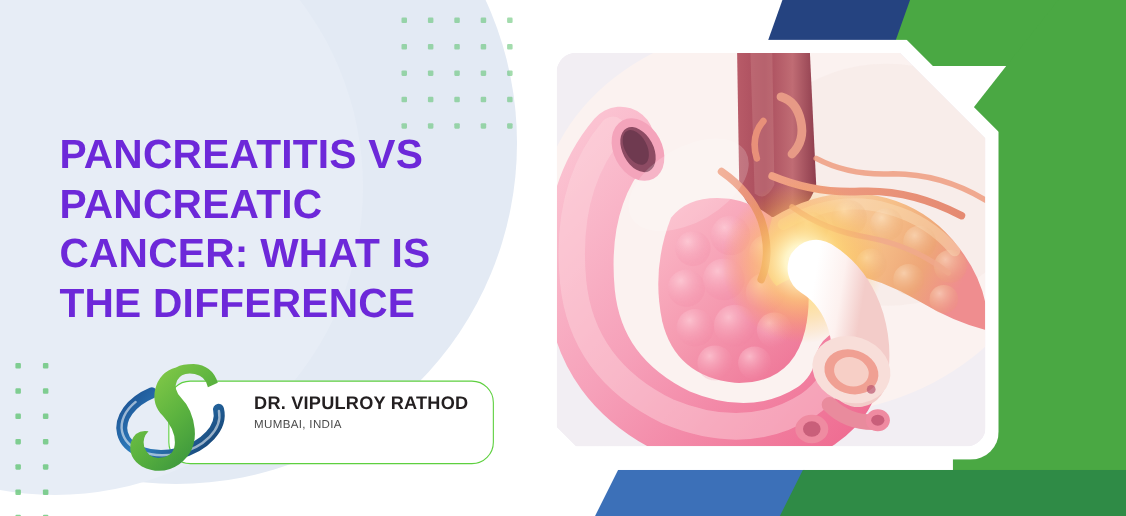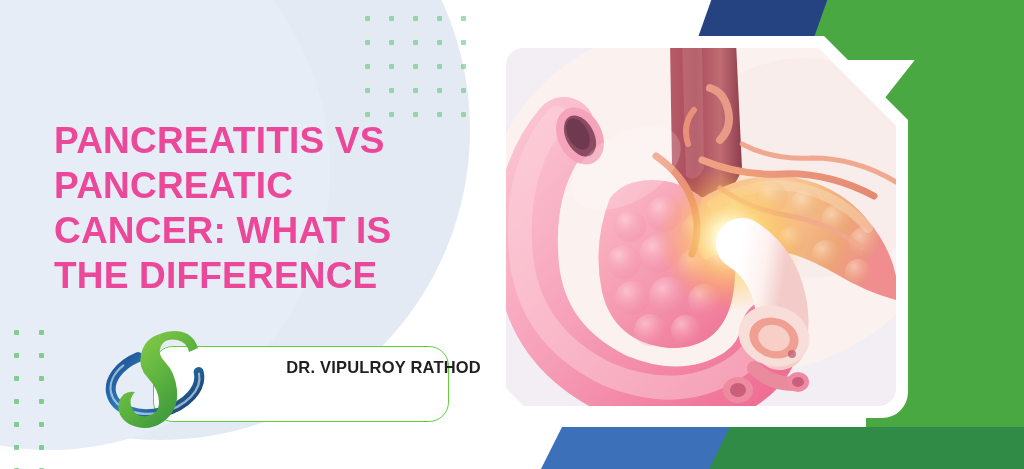--- a/index.html
+++ b/index.html
@@ -96,21 +96,21 @@
   #headline {
     position: absolute;
     left: 54px;
     top: 118px;
     width: 420px;
     margin: 0;
     font-size: 37px;
     line-height: 1.22;
     font-weight: 700;
     letter-spacing: .2px;
-    color: #ec4899;
+    color: #6d28d9;
     text-transform: uppercase;
   }
 
   
   #brand-lockup {
     position: absolute;
     left: 103px;
     top: 328px;
     height: 108px;
     width: 350px;
@@ -131,21 +131,21 @@
     left: 0;
     top: 0;
     width: 104px;
     height: 106px;
   }
   #brand-text {
     position: absolute;
     left: 92px;
     top: 30px;
     width: 250px;
-    text-align: right;
+    text-align: left;
     padding-left: 36px;
   }
   #brand-name {
     font-size: 16.5px;
     font-weight: 700;
     color: #231f20;
     letter-spacing: .2px;
     white-space: nowrap;
   }
   #brand-tagline {
@@ -400,17 +400,18 @@
 
         <path d="M57,6 Q42,10 38,26 Q35,40 45,50 Q56,62 56,74 Q56,86 44,88 Q32,90 28,78 Q26,70 32,64
                  Q20,62 16,74 Q13,88 26,96 Q44,105 60,94 Q76,82 74,62 Q72,44 62,34 Q54,26 58,18
                  Q62,10 74,12 Q84,14 86,24 L95,20 Q90,4 73,3 Q63,3 57,6 Z" fill="url(#stomachGrad)"></path>
       </svg>
     </div>
 
     <div id="brand-text">
       <div id="brand-name">DR. VIPULROY RATHOD</div>
       <div id="brand-tagline">
+        <div>MUMBAI, INDIA</div>
       </div>
     </div>
   </div>
 
 </div>
 
 </body></html>

